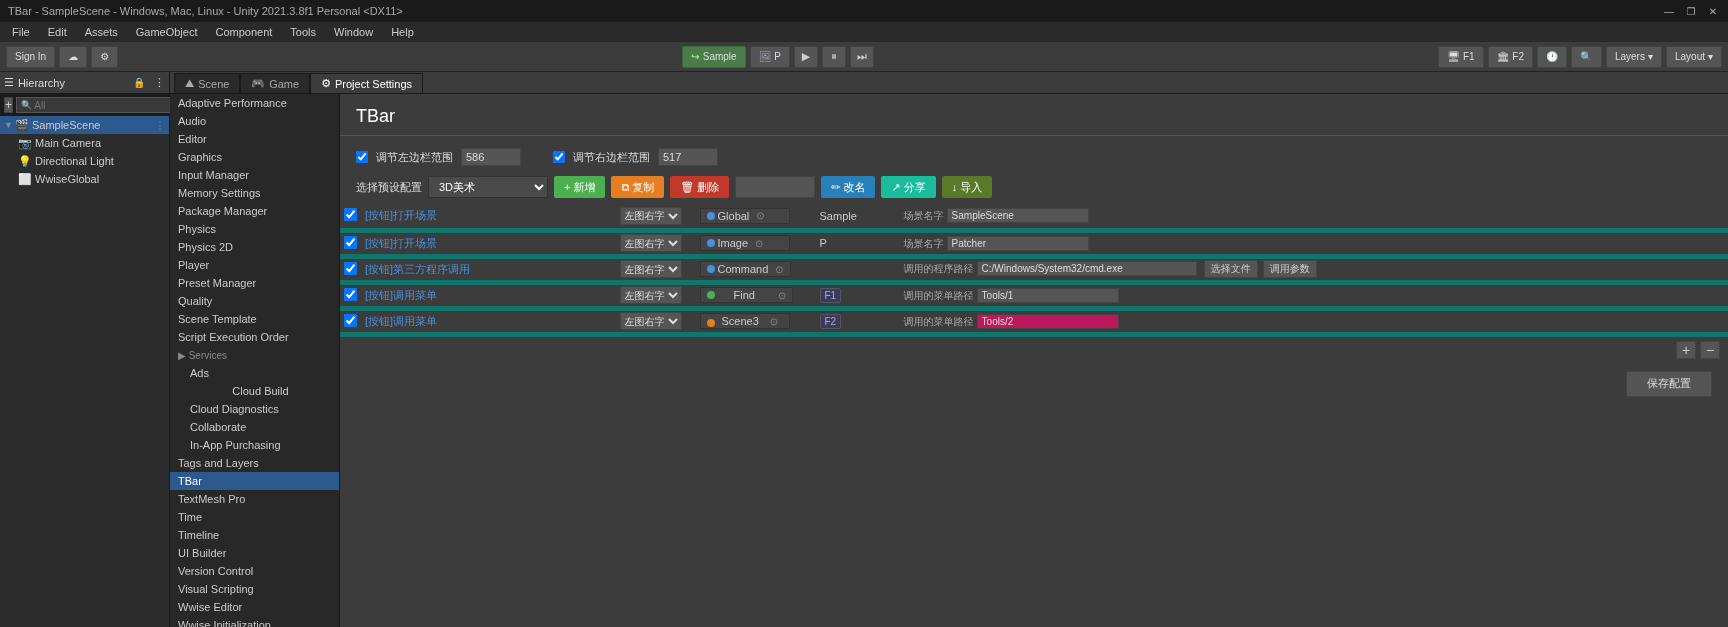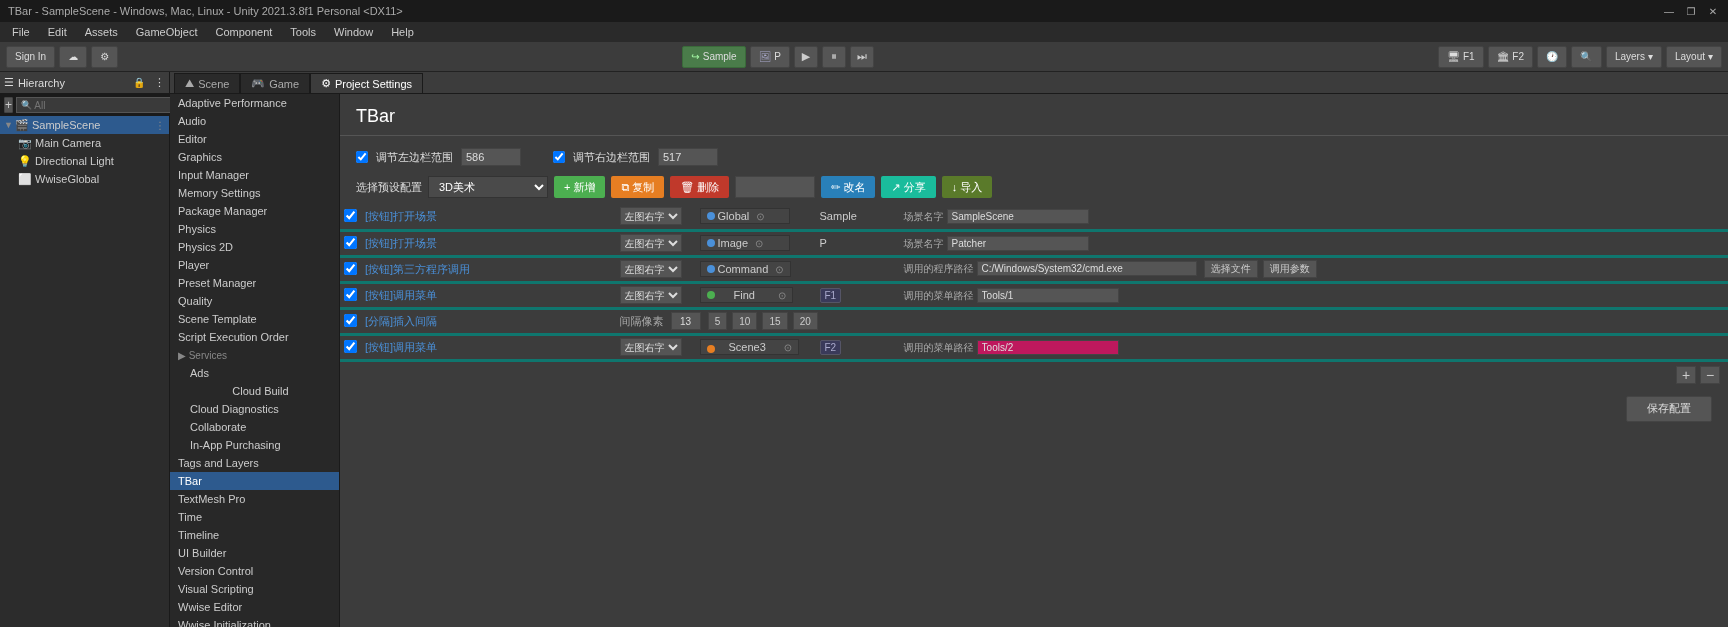--- a/index.html
+++ b/index.html
@@ -60,21 +60,21 @@
     .preset-row { display: flex; align-items: center; gap: 6px; padding: 6px 16px; }
     .preset-select { height: 22px; background: #4a4a4a; border: 1px solid #333; color: #fff; font-size: 11px; padding: 0 6px; min-width: 120px; }
     .btn-green { height: 22px; padding: 0 10px; background: #4CAF50; border: none; color: #fff; font-size: 11px; cursor: pointer; border-radius: 2px; display: flex; align-items: center; gap: 3px; }
     .btn-orange { height: 22px; padding: 0 10px; background: #e67e22; border: none; color: #fff; font-size: 11px; cursor: pointer; border-radius: 2px; display: flex; align-items: center; gap: 3px; }
     .btn-red { height: 22px; padding: 0 10px; background: #c0392b; border: none; color: #fff; font-size: 11px; cursor: pointer; border-radius: 2px; display: flex; align-items: center; gap: 3px; }
     .btn-blue { height: 22px; padding: 0 10px; background: #2980b9; border: none; color: #fff; font-size: 11px; cursor: pointer; border-radius: 2px; display: flex; align-items: center; gap: 3px; }
     .btn-teal { height: 22px; padding: 0 10px; background: #1abc9c; border: none; color: #fff; font-size: 11px; cursor: pointer; border-radius: 2px; display: flex; align-items: center; gap: 3px; }
 
     
     .binding-table { width: 100%; border-collapse: collapse; }
-    .binding-row { height: 26px; border-bottom: 3px solid #0f766e; }
+    .binding-row { height: 26px; border-bottom: 5px solid #0f766e; }
     .binding-row td { padding: 0 4px; font-size: 11px; color: #ccc; }
     .scene-name-label { color: #aaa; font-size: 10px; margin-left: 4px; }
 
     
     .add-remove-row { display: flex; justify-content: flex-end; padding: 4px 8px; gap: 4px; }
     .add-btn, .remove-btn { width: 20px; height: 18px; background: #555; border: 1px solid #444; color: #ccc; font-size: 14px; cursor: pointer; display: flex; align-items: center; justify-content: center; }
 
     
     .save-row { display: flex; justify-content: flex-end; padding: 8px 16px; }
     .save-btn { height: 26px; padding: 0 20px; background: #555; border: 1px solid #444; color: #ddd; font-size: 11px; cursor: pointer; border-radius: 2px; }
@@ -475,51 +475,35 @@
               </td>
               <td style="width:80px;">
                 <span class="key-badge">F1</span>
               </td>
               <td>
                 <span class="scene-name-label">调用的菜单路径</span>
                 <input type="text" value="Tools/1" style="background: rgb(85, 85, 85); border: 1px solid rgb(68, 68, 68); color: rgb(221, 221, 221); font-size: 10px; padding: 1px 4px; min-width: 100px;">
               </td>
             </tr>
 
+
             <tr class="binding-row">
               <td style="width:20px;">
                 <input type="checkbox" checked="" style="">
               </td>
               <td style="min-width:130px; color:#4a90d9;">
-                <span>[分隔]插入间隔</span>
-              </td>
-              <td colspan="5">
-                <span style="color:#aaa; margin-right:4px;">间隔像素</span>
-                <input type="text" value="13" style="width: 30px; height: 18px; background: rgb(85, 85, 85); border: 1px solid rgb(68, 68, 68); color: rgb(221, 221, 221); font-size: 10px; text-align: center;">
-                <button style="height:18px; padding:0 6px; background:#555; border:1px solid #444; color:#ccc; font-size:10px; cursor:pointer; margin-left:4px;">5</button>
-                <button style="height:18px; padding:0 6px; background:#555; border:1px solid #444; color:#ccc; font-size:10px; cursor:pointer; margin-left:2px;">10</button>
-                <button style="height:18px; padding:0 6px; background:#555; border:1px solid #444; color:#ccc; font-size:10px; cursor:pointer; margin-left:2px;">15</button>
-                <button style="height:18px; padding:0 6px; background:#555; border:1px solid #444; color:#ccc; font-size:10px; cursor:pointer; margin-left:2px;">20</button>
-              </td>
-            </tr>
-
-            <tr class="binding-row">
-              <td style="width:20px;">
-                <input type="checkbox" checked="" style="">
-              </td>
-              <td style="min-width:130px; color:#4a90d9;">
                 <span>[按钮]调用菜单</span>
               </td>
               <td style="width:80px;">
                 <select style="height:18px; background:#555; border:1px solid #444; color:#ddd; font-size:10px;">
                   <option>左图右字</option>
                 </select>
               </td>
               <td style="width:120px;">
-                <div style="display:inline-flex; align-items:flex-end; gap:14px; background:#444; border:1px solid #333; padding:1px 6px; min-width:90px;">
+                <div style="display:inline-flex; align-items:flex-end; gap:7px; background:#444; border:1px solid #333; padding:1px 6px; min-width:90px;">
                   <span class="dot-orange"></span>
                   <span>Scene3</span>
                   <span style="margin-left:4px; color:#888; font-size:10px;">⊙</span>
                 </div>
               </td>
               <td style="width:80px;">
                 <span class="key-badge">F2</span>
               </td>
               <td>
                 <span class="scene-name-label">调用的菜单路径</span>

